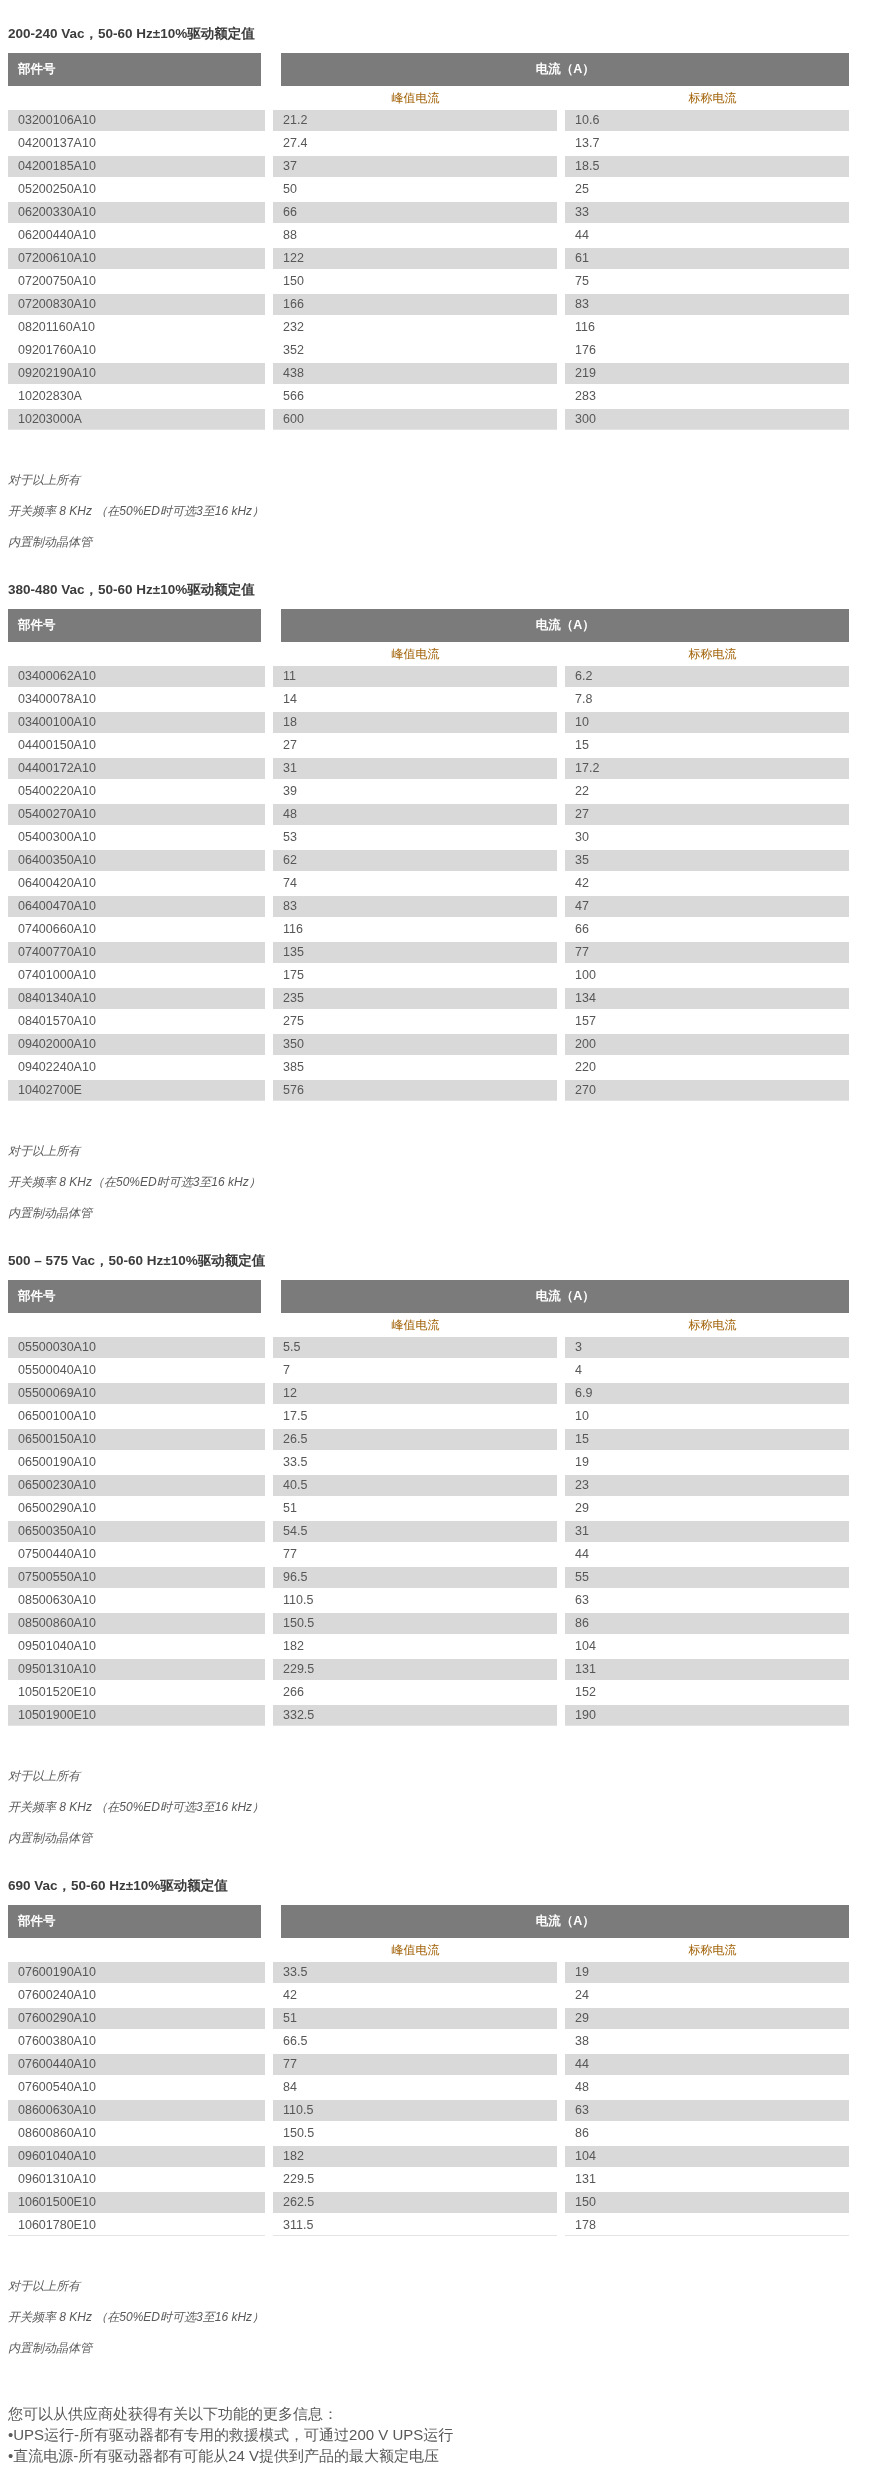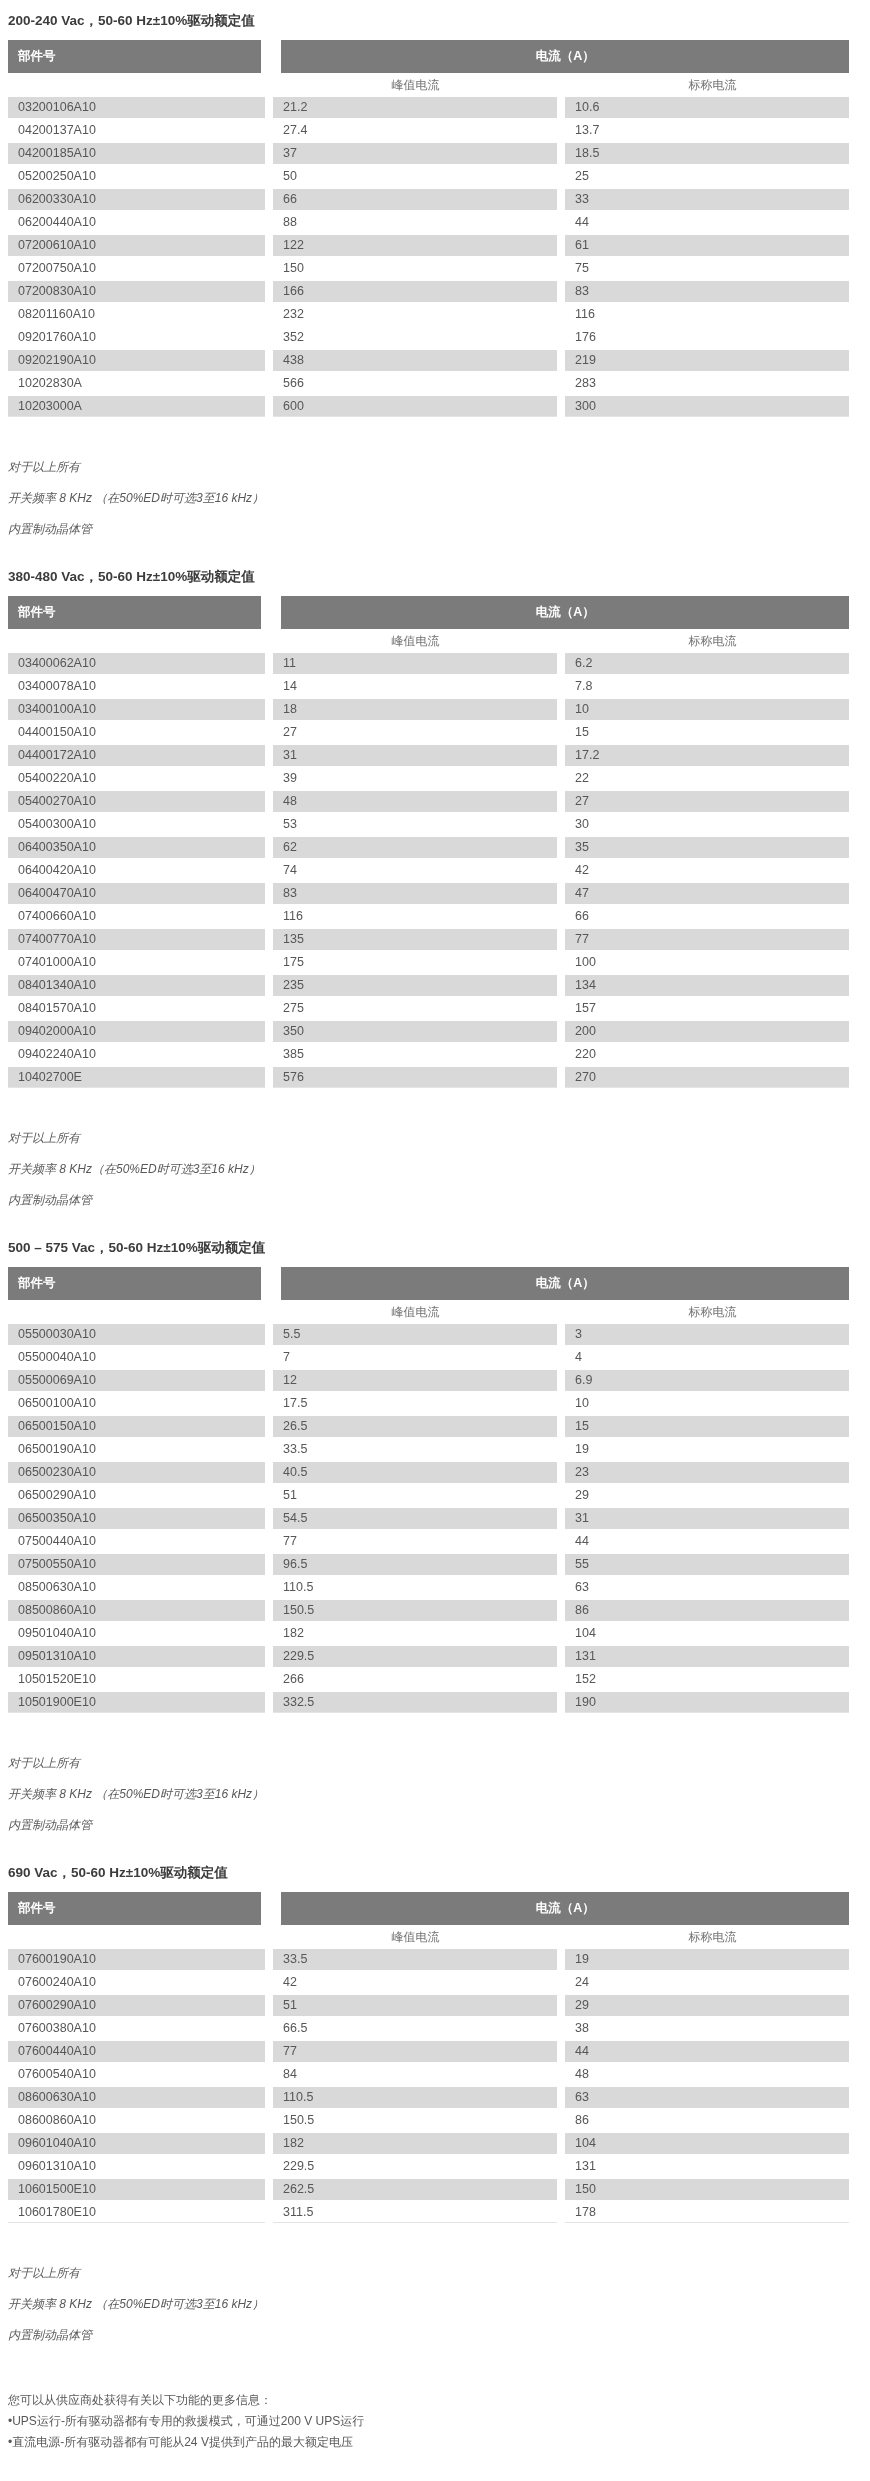--- a/index.html
+++ b/index.html
@@ -9,21 +9,21 @@
     padding: 10px 0 24px 8px;
     font-family: "Liberation Sans", "DejaVu Sans", sans-serif;
     background: #ffffff;
   }
   .section-title {
     font-size: 13.5px;
     font-weight: bold;
     color: #3c3c3c;
     margin: 30px 0 10px 0;
   }
-  .section:first-child .section-title { margin-top: 2px; }
+  .section:first-child .section-title { margin-top: 15px; }
   .tbl { width: 841px; }
   .thead { display: flex; gap: 20px; }
   .th {
     background: #7b7b7b;
     color: #ffffff;
     font-weight: bold;
     font-size: 12.5px;
     height: 33px;
     display: flex;
     align-items: center;
@@ -31,21 +31,21 @@
   }
   .th.part { width: 257px; padding-left: 10px; }
   .th.current { width: 576px; justify-content: center; }
   .subhead {
     display: flex;
     gap: 24px;
     height: 20px;
     margin: 2px 0 2px 0;
     align-items: center;
     font-size: 12px;
-    color: #737373;
+    color: #a16207;
   }
   .sub.spacer { width: 257px; }
   .sub.cell { width: 284px; text-align: center; }
   .row { display: flex; gap: 8px; margin-bottom: 2px; }
   .c {
     height: 21px;
     line-height: 21px;
     box-sizing: border-box;
     padding-left: 10px;
     font-size: 12.5px;
@@ -60,21 +60,21 @@
   .notes { margin-top: 42px; }
   .note {
     font-style: italic;
     font-size: 12px;
     color: #595959;
     line-height: 17px;
     margin: 0 0 14px 0;
   }
   .footer { margin-top: 46px; }
   .footer-line {
-    font-size: 12px;
+    font-size: 15px;
     color: #595959;
     line-height: 21px;
     margin: 0;
   }
 </style>
 </head>
 <body>
 
 <div class="page">
   <div id="sections-root">

